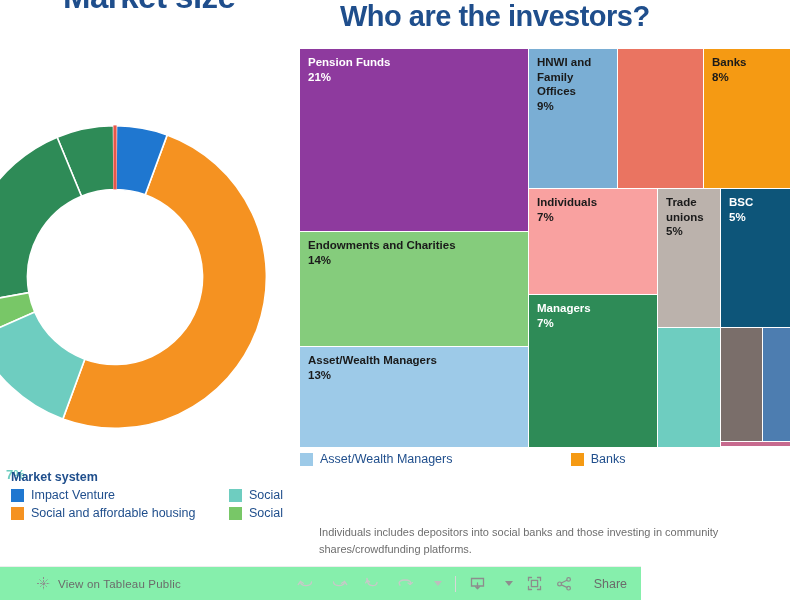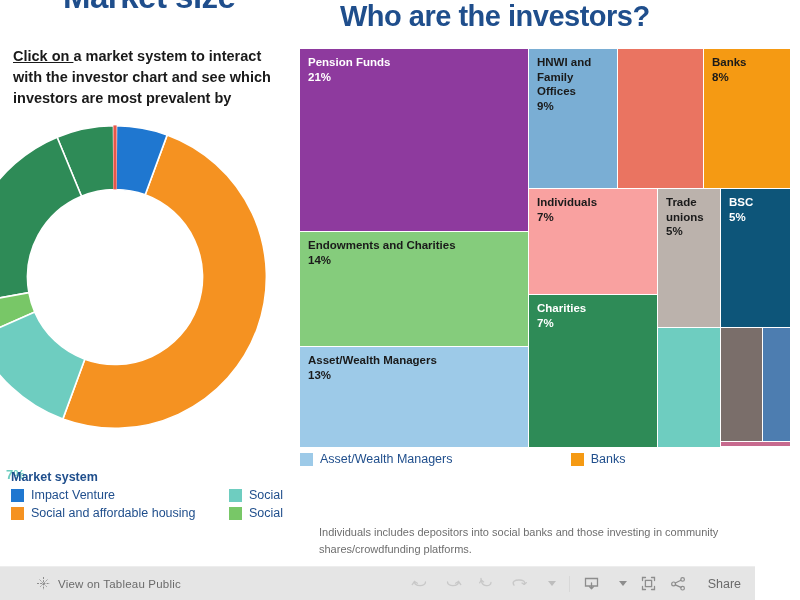--- a/index.html
+++ b/index.html
@@ -60,22 +60,22 @@
   .lr-col.a{width:272px;}
   .lr-col.b{width:150px;}
 
   #footnote{
     position:absolute;left:23px;top:524px;width:492px;
     font-size:11px;line-height:17px;color:#6e6e6e;
   }
 
   
   #toolbar{
-    position:absolute;left:0;bottom:0;width:755px;height:33px;
-    background:#e5e5e5;border-top:1px solid #ededed;
+    position:absolute;left:0;bottom:0;width:641px;height:33px;
+    background:#86efac;border-top:1px solid #ededed;
     display:flex;align-items:center;
   }
   #tb-left{display:flex;align-items:center;gap:7px;margin-left:36px;}
   #tb-left .lbl{font-size:11.5px;color:#6b6b6b;letter-spacing:.2px;}
   #tb-right{margin-left:auto;display:flex;align-items:center;gap:13px;margin-right:14px;}
   .tbtn{display:flex;align-items:center;justify-content:center;color:#c8c8c8;}
   .tbtn svg{display:block;}
   .tbtn.dark{color:#8d8d8d;}
   .caret{width:0;height:0;border-left:4px solid transparent;border-right:4px solid transparent;border-top:5px solid #bdbdbd;}
   .caret.dk{border-top-color:#8d8d8d;}
@@ -86,23 +86,20 @@
 </head>
 <body>
 
 <div id="viz">
 
   <div class="title" id="title-left">Market size</div>
   <div class="title" id="title-right">Who are the investors?</div>
 
   <div id="left-panel">
 
-    <div id="instruction">
-      <span class="ul">Click on </span><span>a market system to interact with the investor chart and see which investors are most prevalent by</span>
-    </div>
 
     <div id="donut-wrap">
       <svg width="350" height="318" viewBox="0 0 350 318">
         <g transform="translate(175,159)">
 
           <path fill="#f59221" stroke="#ffffff" stroke-width="1.6" d="M 52.2,-142.1 A 151.3,151.3 0 0 1 -52.2,142.1 L -30.2,82.2 A 87.5,87.5 0 0 0 30.2,-82.2 Z"></path>
 
           <path fill="#1f77d0" stroke="#ffffff" stroke-width="1.6" d="M 1.5,-151.3 A 151.3,151.3 0 0 1 52.2,-142.1 L 30.2,-82.2 A 87.5,87.5 0 0 0 0.9,-87.5 Z"></path>
 
           <path fill="#2e8b57" stroke="#ffffff" stroke-width="1.6" d="M -1.5,-151.3 A 151.3,151.3 0 0 0 -57.9,-139.8 L -33.5,-80.8 A 87.5,87.5 0 0 1 -0.9,-87.5 Z"></path>
@@ -192,21 +189,21 @@
 
       <div class="tile" style="left:229px;top:140px;width:128px;height:105px;background:#f9a1a0;">
         <div class="tl" style="color:#1a1a1a">
           <span>Individuals</span><br>
           <span class="tv">7%</span>
         </div>
       </div>
 
       <div class="tile" style="left:229px;top:246px;width:128px;height:152px;background:#2e8b57;">
         <div class="tl" style="color:#ffffff">
-          <span>Charities</span><br>
+          <span>Managers</span><br>
           <span class="tv">7%</span>
         </div>
       </div>
 
       <div class="tile" style="left:358px;top:140px;width:62px;height:138px;background:#bbb2ac;">
         <div class="tl" style="color:#1a1a1a">
           <span>Trade unions</span><br>
           <span class="tv">5%</span>
         </div>
       </div>

